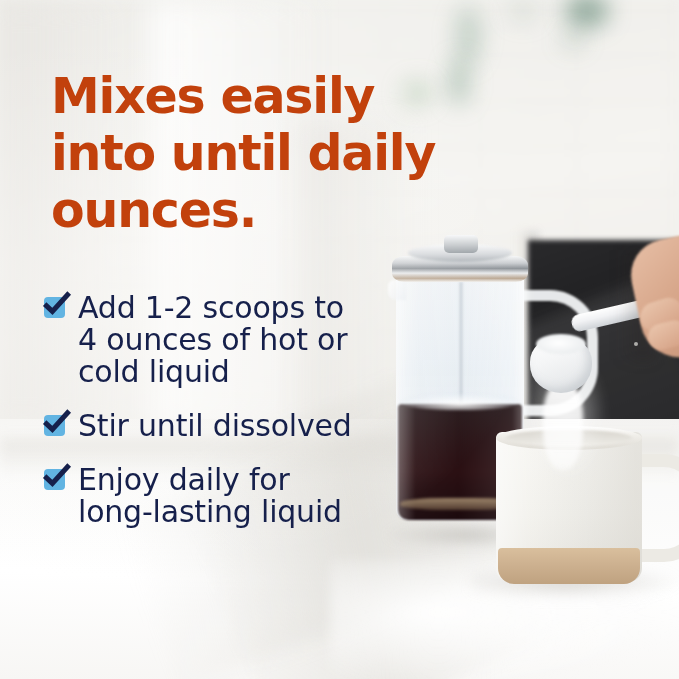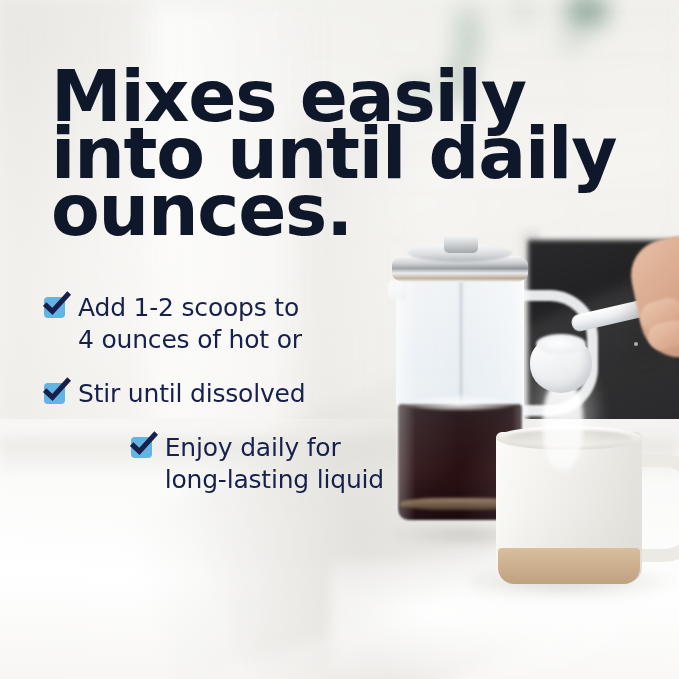--- a/index.html
+++ b/index.html
@@ -335,45 +335,45 @@
   .overlay {
     position: absolute;
     inset: 0;
   }
 
   .headline {
     position: absolute;
     left: 51px;
     top: 68px;
     width: 470px;
-    color: #0f172a;
+    color: #c2410c;
     font-family: "DejaVu Sans", sans-serif;
     font-weight: bold;
-    font-size: 71px;
+    font-size: 49px;
     line-height: 57px;
     letter-spacing: -1.2px;
     text-shadow: 0 0 1px rgba(255,255,255,0.55);
   }
   .headline .hl {
     display: block;
     white-space: nowrap;
   }
 
   .bullets {
     position: absolute;
     left: 44px;
     top: 292px;
     width: 340px;
   }
   .bullet {
     display: flex;
     align-items: flex-start;
     margin-bottom: 22px;
   }
-  .bullet:last-child { margin-bottom: 0; justify-content: flex-end; }
+  .bullet:last-child { margin-bottom: 0; }
 
   .checkbox {
     position: relative;
     flex: 0 0 auto;
     width: 21px;
     height: 21px;
     margin-top: 5px;
     margin-right: 13px;
     border-radius: 4px;
     background: #62b4e2;
@@ -383,21 +383,21 @@
     left: -2px;
     top: -5px;
     width: 28px;
     height: 28px;
     overflow: visible;
   }
 
   .bullet-text {
     color: #16204b;
     font-family: "DejaVu Sans", sans-serif;
-    font-size: 25px;
+    font-size: 30px;
     line-height: 32px;
     letter-spacing: -0.2px;
     text-shadow: 0 0 1px rgba(255,255,255,0.5);
   }
   .bullet-text .ln { display: block; white-space: nowrap; }
 </style>
 </head>
 <body>
 
 <div id="scene">
@@ -473,20 +473,21 @@
 
       <div class="bullet">
         <span class="checkbox">
           <svg viewBox="0 0 28 28" aria-hidden="true">
             <path d="M4.5 13.8 L10.4 19.4 L25.5 2.8" fill="none" stroke="#16204b" stroke-width="5" stroke-linecap="square" stroke-linejoin="miter"></path>
           </svg>
         </span>
         <span class="bullet-text">
           <span class="ln">Add 1-2 scoops to</span>
           <span class="ln">4 ounces of hot or</span>
+          <span class="ln">cold liquid</span>
         </span>
       </div>
 
       <div class="bullet">
         <span class="checkbox">
           <svg viewBox="0 0 28 28" aria-hidden="true">
             <path d="M4.5 13.8 L10.4 19.4 L25.5 2.8" fill="none" stroke="#16204b" stroke-width="5" stroke-linecap="square" stroke-linejoin="miter"></path>
           </svg>
         </span>
         <span class="bullet-text">

